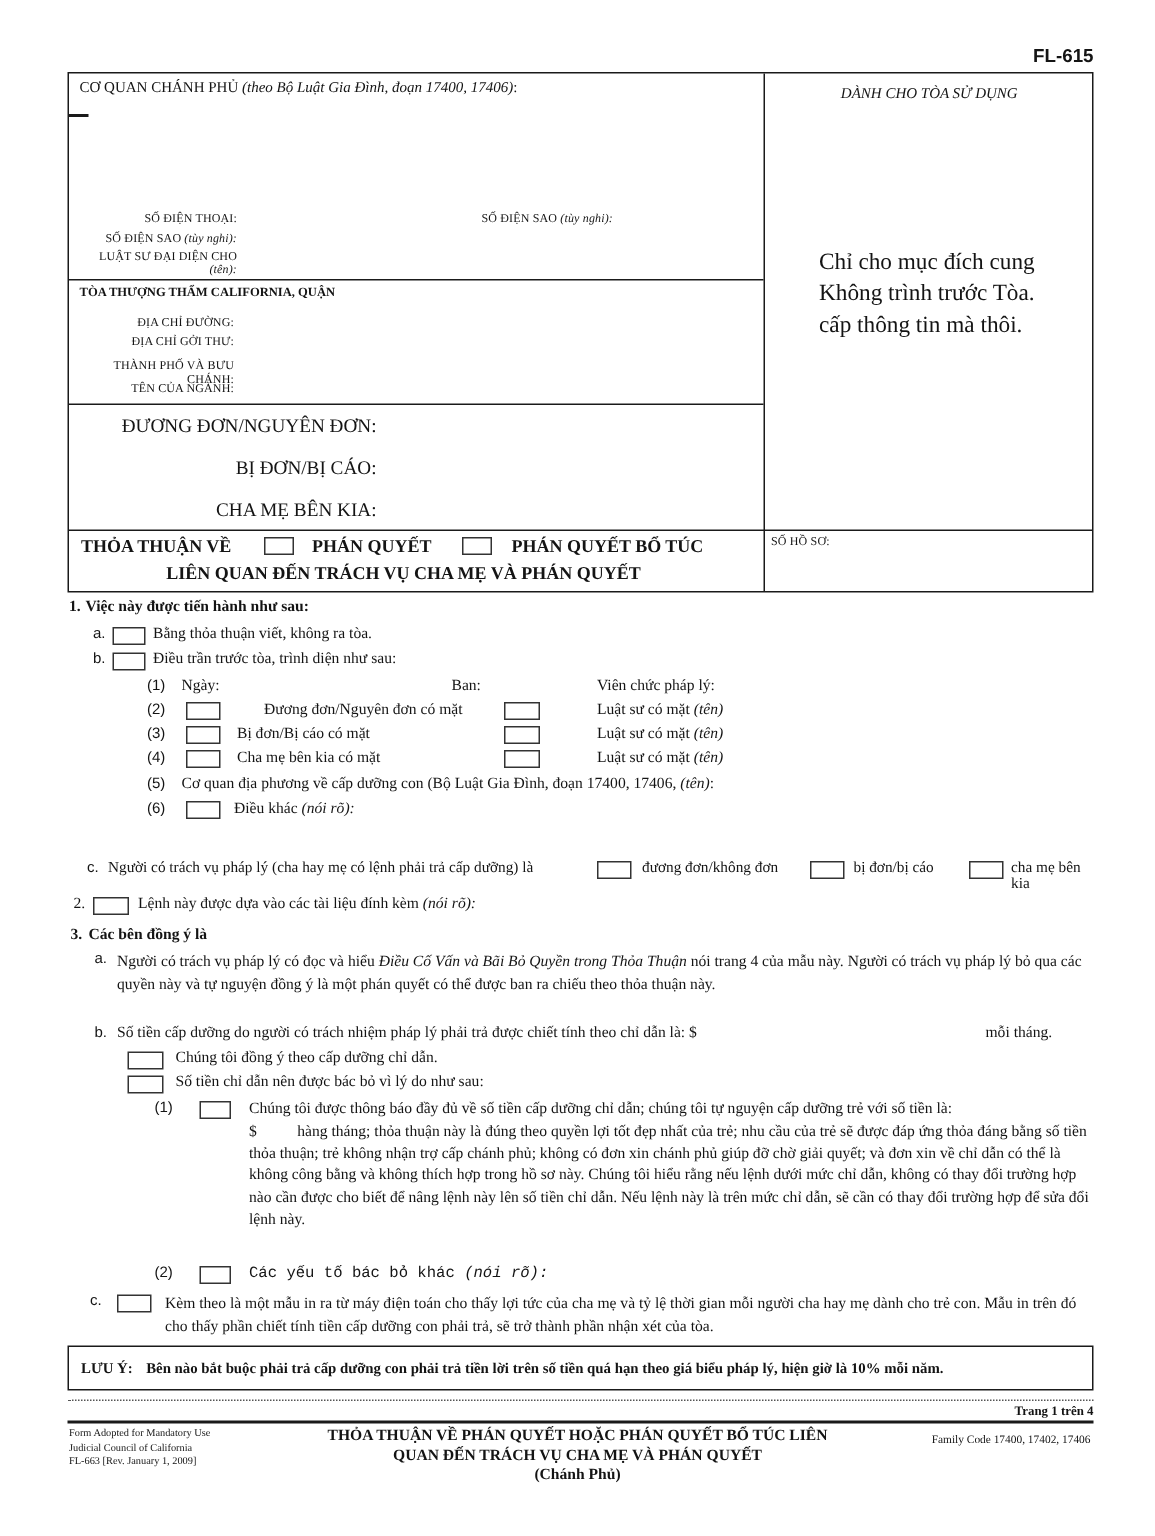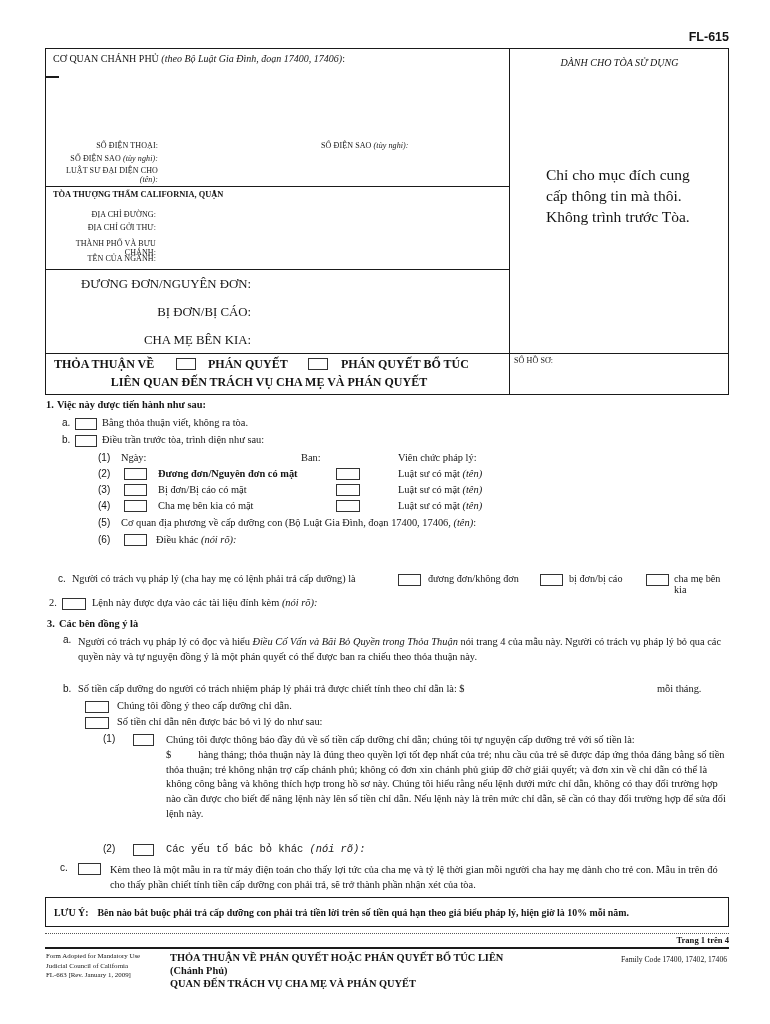--- a/index.html
+++ b/index.html
@@ -60,22 +60,22 @@
     <div class="abs lbl rt" style="left:0; top:105px; width:112px;">
       <span>SỐ ĐIỆN SAO </span><i class="i">(tùy nghi):</i>
     </div>
     <div class="abs lbl rt" style="left:0; top:117px; width:112px;">
       <span>LUẬT SƯ ĐẠI DIỆN CHO </span><i class="i">(tên):</i>
     </div>
 
     <div class="abs i" style="left:463px; top:8px; width:221px; text-align:center; font-size:10px;">DÀNH CHO TÒA SỬ DỤNG</div>
     <div class="abs" style="left:500px; top:115px; width:175px; font-size:15.5px; line-height:21px;">
       <div>Chỉ cho mục đích cung</div>
+      <div>Không trình trước Tòa.</div>
       <div>cấp thông tin mà thôi.</div>
-      <div>Không trình trước Tòa.</div>
     </div>
 
     <div class="abs b" style="left:7px; top:141px; font-size:8.4px;">TÒA THƯỢNG THẨM CALIFORNIA, QUẬN</div>
     <div class="abs lbl rt" style="left:0; top:161px; width:110px;">ĐỊA CHỈ ĐƯỜNG:</div>
     <div class="abs lbl rt" style="left:0; top:174px; width:110px;">ĐỊA CHỈ GỞI THƯ:</div>
     <div class="abs lbl rt" style="left:0; top:190px; width:110px;">THÀNH PHỐ VÀ BƯU CHÁNH:</div>
     <div class="abs lbl rt" style="left:0; top:205px; width:110px;">TÊN CỦA NGÀNH:</div>
 
     <div class="abs rt" style="left:0; top:228px; width:205px; font-size:12.8px;">ĐƯƠNG ĐƠN/NGUYÊN ĐƠN:</div>
     <div class="abs rt" style="left:0; top:256px; width:205px; font-size:12.8px;">BỊ ĐƠN/BỊ CÁO:</div>
@@ -111,21 +111,21 @@
   <div class="abs body-txt" style="left:45px; top:452px; width:684px;">
     <span class="num-col" style="position:absolute; left:53px;">(1)</span>
     <span style="position:absolute; left:76px;">Ngày:</span>
     <span style="position:absolute; left:256px;">Ban:</span>
     <span style="position:absolute; left:353px;">Viên chức pháp lý:</span>
   </div>
 
   <div class="abs body-txt" style="left:45px; top:468px; width:684px;">
     <span class="num-col" style="position:absolute; left:53px;">(2)</span>
     <span class="cb" style="position:absolute; left:79px; top:0;"></span>
-    <span style="position:absolute; left:113px;font-weight:bold;">Đương đơn/Nguyên đơn có mặt</span>
+    <span style="position:absolute; left:131px;">Đương đơn/Nguyên đơn có mặt</span>
     <span class="cb" style="position:absolute; left:291px; top:0; width:24px;"></span>
     <span style="position:absolute; left:353px;"><span>Luật sư có mặt </span><i class="i">(tên)</i></span>
   </div>
 
   <div class="abs body-txt" style="left:45px; top:484px; width:684px;">
     <span class="num-col" style="position:absolute; left:53px;">(3)</span>
     <span class="cb" style="position:absolute; left:79px; top:0;"></span>
     <span style="position:absolute; left:113px;">Bị đơn/Bị cáo có mặt</span>
     <span class="cb" style="position:absolute; left:291px; top:0; width:24px;"></span>
     <span style="position:absolute; left:353px;"><span>Luật sư có mặt </span><i class="i">(tên)</i></span>
@@ -222,20 +222,20 @@
 
   <div class="abs dotted-rule"></div>
   <div class="abs b" style="right:41px; top:934.5px; font-size:8.6px;">Trang 1 trên 4</div>
   <div class="abs solid-rule"></div>
 
   <div class="abs foot-small" style="left:46px; top:951px;">
     <div>Form Adopted for Mandatory Use</div>
     <div>Judicial Council of California</div>
     <div>FL-663 [Rev. January 1, 2009]</div>
   </div>
-  <div class="abs b" style="left:170px; top:951px; width:430px; text-align:left; font-size:10.4px; line-height:13px;">
+  <div class="abs b" style="left:170px; top:951px; width:430px; text-align:center; font-size:10.4px; line-height:13px;">
     <div>THỎA THUẬN VỀ PHÁN QUYẾT HOẶC PHÁN QUYẾT BỔ TÚC LIÊN</div>
+    <div>QUAN ĐẾN TRÁCH VỤ CHA MẸ VÀ PHÁN QUYẾT</div>
     <div>(Chánh Phủ)</div>
-    <div>QUAN ĐẾN TRÁCH VỤ CHA MẸ VÀ PHÁN QUYẾT</div>
   </div>
   <div class="abs" style="right:43px; top:955px; font-size:7.6px;">Family Code 17400, 17402, 17406</div>
 
 </div>
 
 </body></html>

